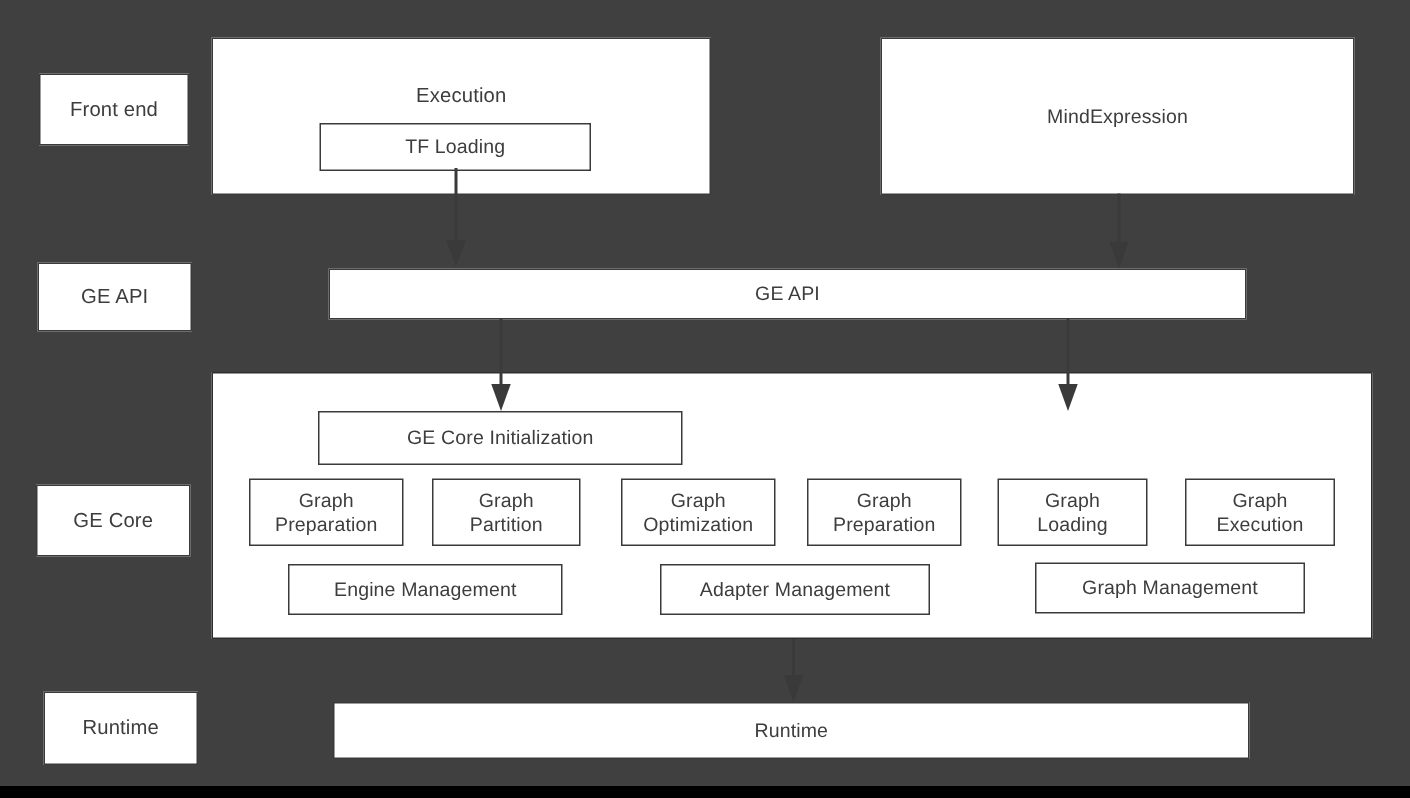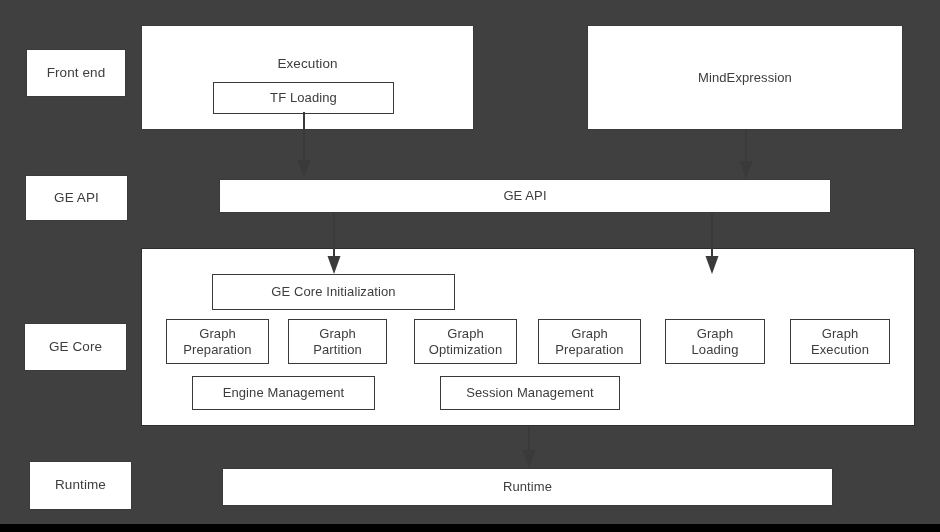--- a/index.html
+++ b/index.html
@@ -110,22 +110,23 @@
     <span>Loading</span>
   </div>
 
   <div class="box" style="left:790px; top:319px; width:100px; height:45px; flex-direction:column;">
     <span>Graph</span>
     <span>Execution</span>
   </div>
 
   <div class="box" style="left:192px; top:376px; width:183px; height:34px;text-align:right;">Engine Management</div>
 
-  <div class="box" style="left:440px; top:376px; width:180px; height:34px;">Session Management</div>
+  <div class="box" style="left:440px; top:376px; width:180px; height:34px;">Adapter Management</div>
 
+  <div class="box" style="left:690px; top:375px; width:180px; height:34px;">Graph Management</div>
 
   <div class="box" style="left:222px; top:468px; width:611px; height:38px;">Runtime</div>
 
   <div class="arrow" style="left:295px; top:112px; width:18px; height:66px;">
     <svg width="18" height="66" viewBox="0 0 18 66">
       <line x1="9" y1="0" x2="9" y2="50" stroke="#3a3a3a" stroke-width="2"></line>
       <polygon points="9,66 2.5,48 15.5,48" fill="#3a3a3a"></polygon>
     </svg>
   </div>
 

